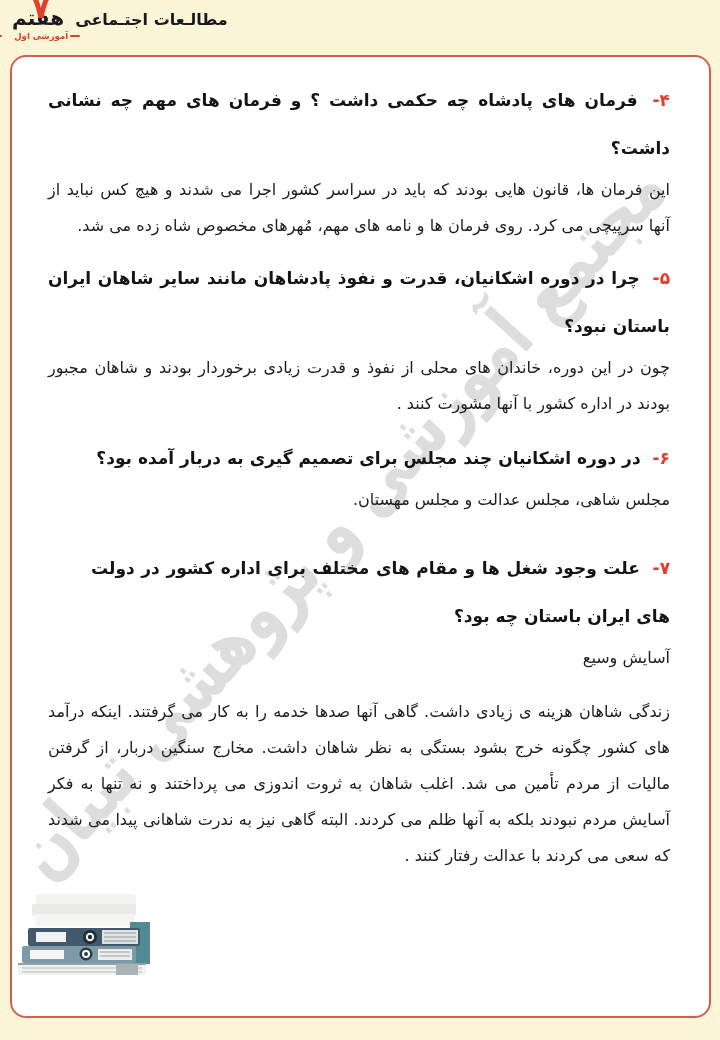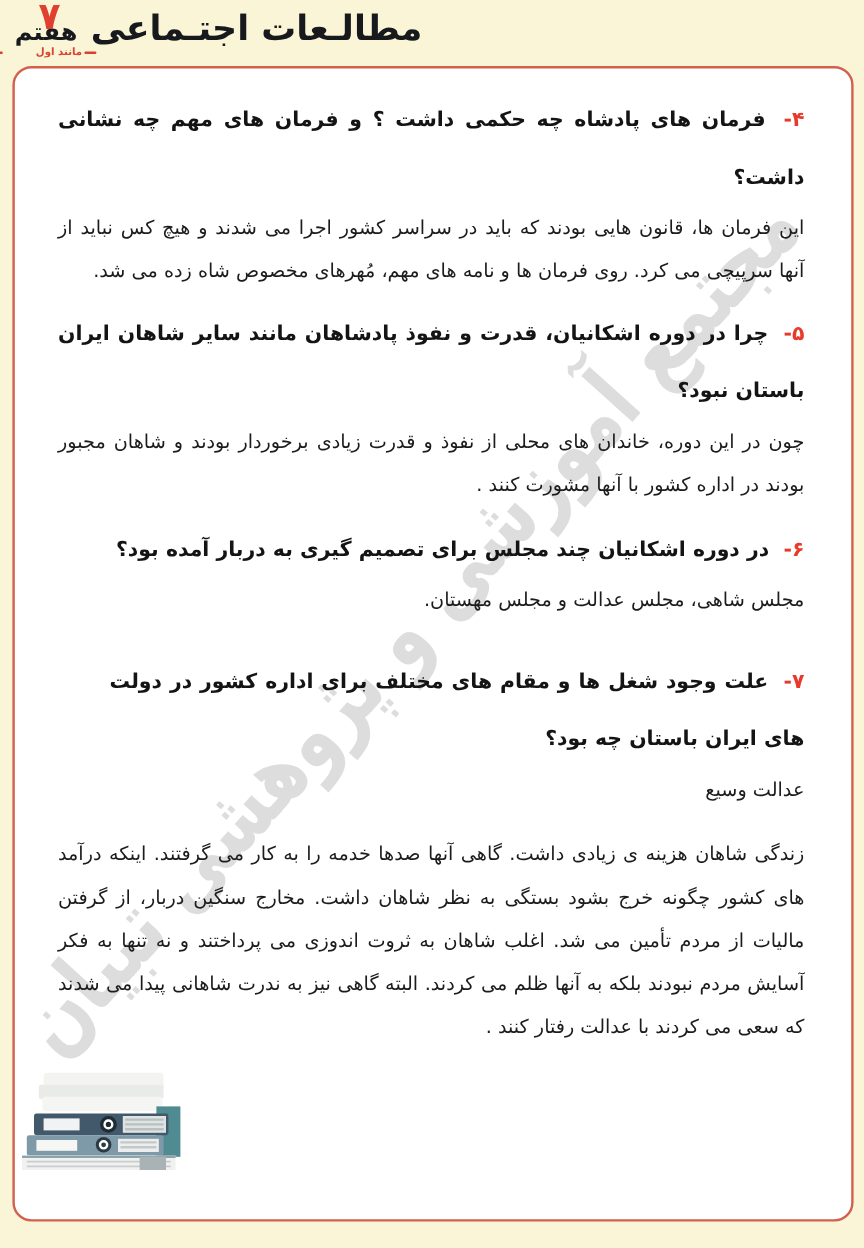--- a/index.html
+++ b/index.html
@@ -17,21 +17,21 @@
   }
 
   
   .header {
     position:absolute; top:6px; right:12px; left:12px; height:50px;
     direction:rtl; text-align:left;
     z-index:3;
   }
   .logo { position:relative; display:inline-block; direction:rtl; white-space:nowrap; }
   .logo-main {
-    font-size:29px; font-weight:bold; color:#17191d; letter-spacing:0;
+    font-size:16px; font-weight:bold; color:#17191d; letter-spacing:0;
   }
   .logo-grade-wrap { position:relative; display:inline-block; margin-right:6px; }
   .logo-grade { font-size:20px; font-weight:bold; color:#17191d; }
   .grade-numeral {
     position:absolute; top:-17px; right:14px;
     font-size:30px; font-weight:bold; color:#e0402f;
     transform:scaleY(1.05);
   }
   .logo-sub {
     position:absolute; bottom:-11px; right:-4px;
@@ -100,21 +100,21 @@
 <body>
 
 <div class="page">
 
   <div class="header">
     <div class="logo">
       <span class="logo-main">مطالـعات اجتـماعی</span>
       <span class="logo-grade-wrap">
         <span class="grade-numeral">۷</span>
         <span class="logo-grade">هفتم</span>
-        <span class="logo-sub">مانند اول</span>
+        <span class="logo-sub">آموزشی اول</span>
         <span class="sub-line right"></span>
         <span class="sub-line left"></span>
       </span>
     </div>
   </div>
 
   <div class="sheet"></div>
 
   <div class="watermark">مجتمع آموزشی و پژوهشی تبیان</div>
 
@@ -142,21 +142,21 @@
         <span class="qtext">در دوره اشکانیان چند مجلس برای تصمیم گیری به دربار آمده بود؟</span>
       </h2>
       <p class="answer">مجلس شاهی، مجلس عدالت  و مجلس مهستان.</p>
     </section>
 
     <section class="qa-block b4">
       <h2 class="question">
         <span class="qnum">۷-</span>
         <span class="qtext">علت وجود شغل ها و مقام های مختلف برای اداره کشور در دولت های ایران باستان چه بود؟</span>
       </h2>
-      <p class="answer">عدالت وسیع</p>
+      <p class="answer">آسایش وسیع</p>
     </section>
 
     <section class="qa-block b5">
       <p class="answer">زندگی شاهان هزینه ی زیادی داشت. گاهی آنها صدها خدمه را به کار می گرفتند. اینکه درآمد های کشور چگونه خرج بشود بستگی به نظر شاهان داشت. مخارج سنگین دربار، از گرفتن مالیات از مردم تأمین می شد. اغلب شاهان به ثروت اندوزی می پرداختند و نه تنها به فکر آسایش مردم نبودند بلکه به آنها ظلم می کردند. البته گاهی نیز به ندرت شاهانی پیدا می شدند که سعی می کردند با عدالت رفتار کنند .</p>
     </section>
 
   </div>
 
   <svg class="books" viewBox="0 0 152 90" aria-hidden="true">
 

